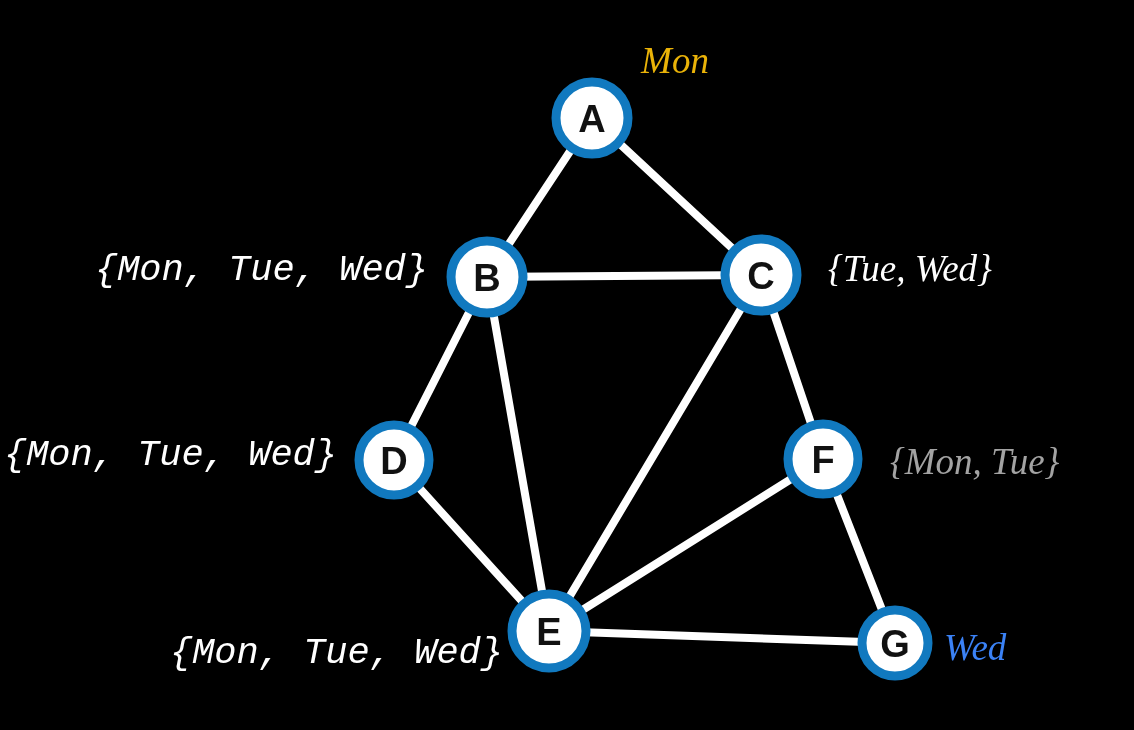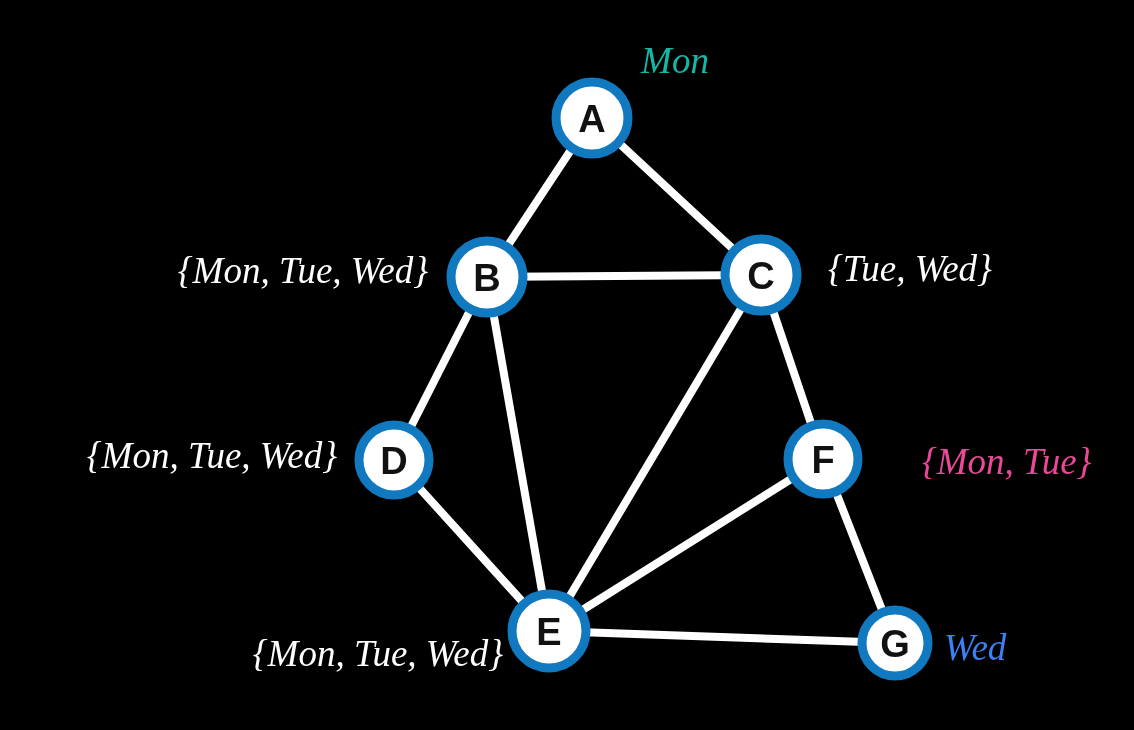--- a/index.html
+++ b/index.html
@@ -52,20 +52,21 @@
     color: #ffffff;
     font-family: "Liberation Serif", "DejaVu Serif", serif;
     font-style: italic;
     font-size: 37px;
     line-height: 1;
     white-space: nowrap;
     user-select: none;
   }
   .domain-label.anchor-right {
     transform: translate(-100%, -50%);
+    font-family: Liberation Mono, monospace;
   }
   .domain-label.anchor-left {
     transform: translate(0, -50%);
   }
   .domain-label.anchor-center {
     transform: translate(-50%, -50%);
   }
 </style>
 </head>
 <body>
@@ -110,21 +111,21 @@
           <circle cx="823" cy="459" r="35" class="node-ring" fill="#ffffff" stroke="#1179bf"></circle>
           <text x="823" y="460" class="node-letter" fill="#111111">F</text>
         </g>
         <g>
           <circle cx="895" cy="643" r="33" class="node-ring" fill="#ffffff" stroke="#1179bf"></circle>
           <text x="895" y="644" class="node-letter" fill="#111111">G</text>
         </g>
       </g>
   </svg>
   <div id="labels-layer">
-      <div class="domain-label anchor-center" style="left: 675px; top: 60px; color: #14b8a6; text-align: center;">Mon</div>
+      <div class="domain-label anchor-center" style="left: 675px; top: 60px; color: #eab308; text-align: center;">Mon</div>
       <div class="domain-label anchor-right" style="left: 428px; top: 270px; color: rgb(255, 255, 255);">{Mon, Tue, Wed}</div>
       <div class="domain-label anchor-left" style="left: 828px; top: 268px; color: rgb(255, 255, 255); text-align: right;">{Tue, Wed}</div>
       <div class="domain-label anchor-right" style="left: 337px; top: 455px; color: rgb(255, 255, 255);">{Mon, Tue, Wed}</div>
       <div class="domain-label anchor-right" style="left: 503px; top: 653px; color: rgb(255, 255, 255);">{Mon, Tue, Wed}</div>
-      <div class="domain-label anchor-left" style="left: 890px; top: 461px; color: #ec4899; margin-left: 32px;">{Mon, Tue}</div>
+      <div class="domain-label anchor-left" style="left: 890px; top: 461px; color: #a3a3a3;">{Mon, Tue}</div>
       <div class="domain-label anchor-left" style="left: 944px; top: 647px; color: #3b82f6;">Wed</div>
     </div>
 </div>
 
 </body></html>

